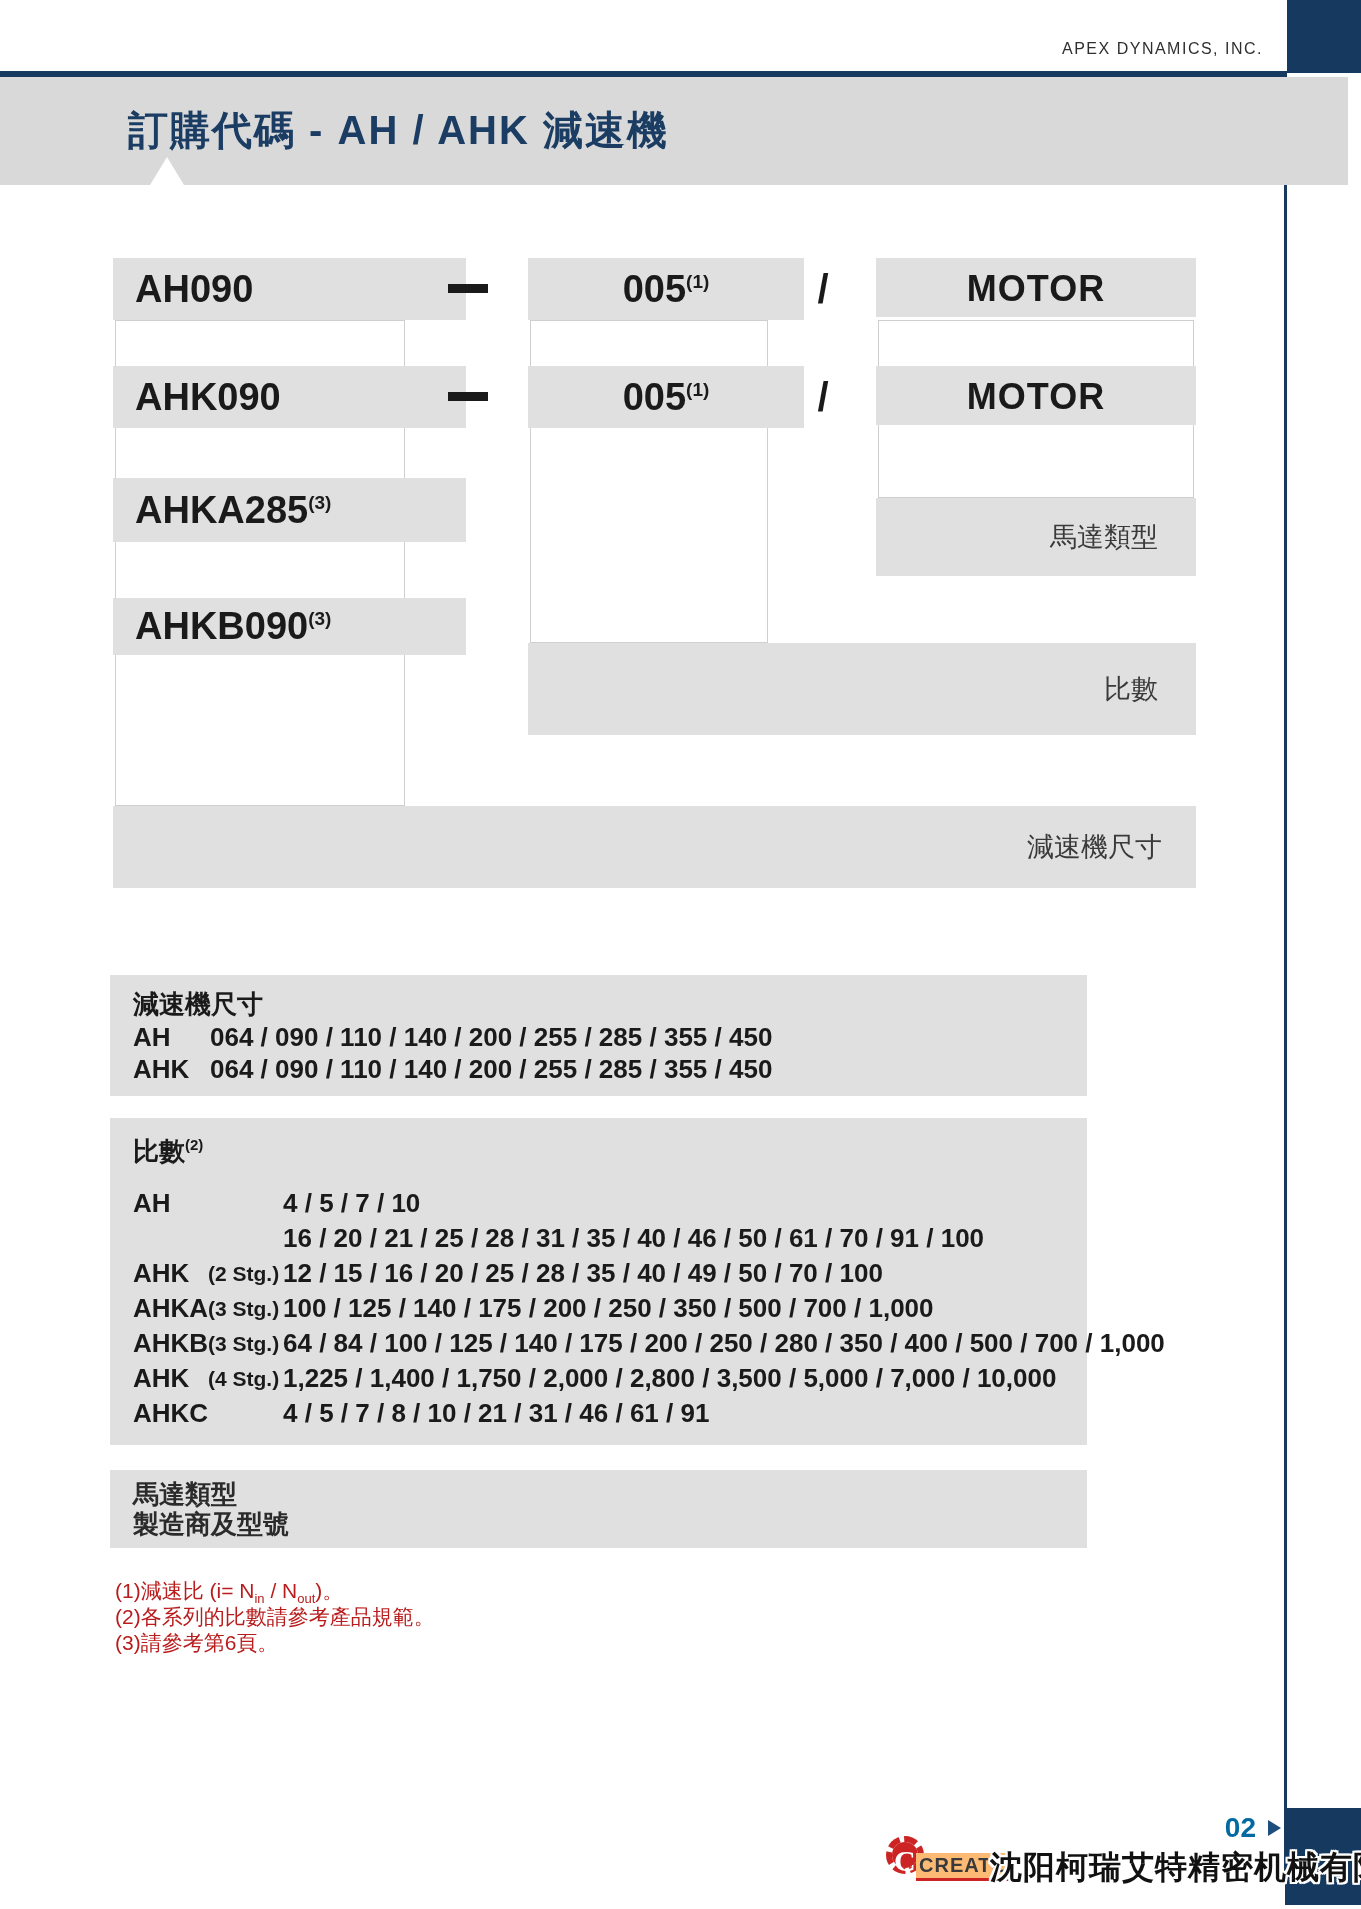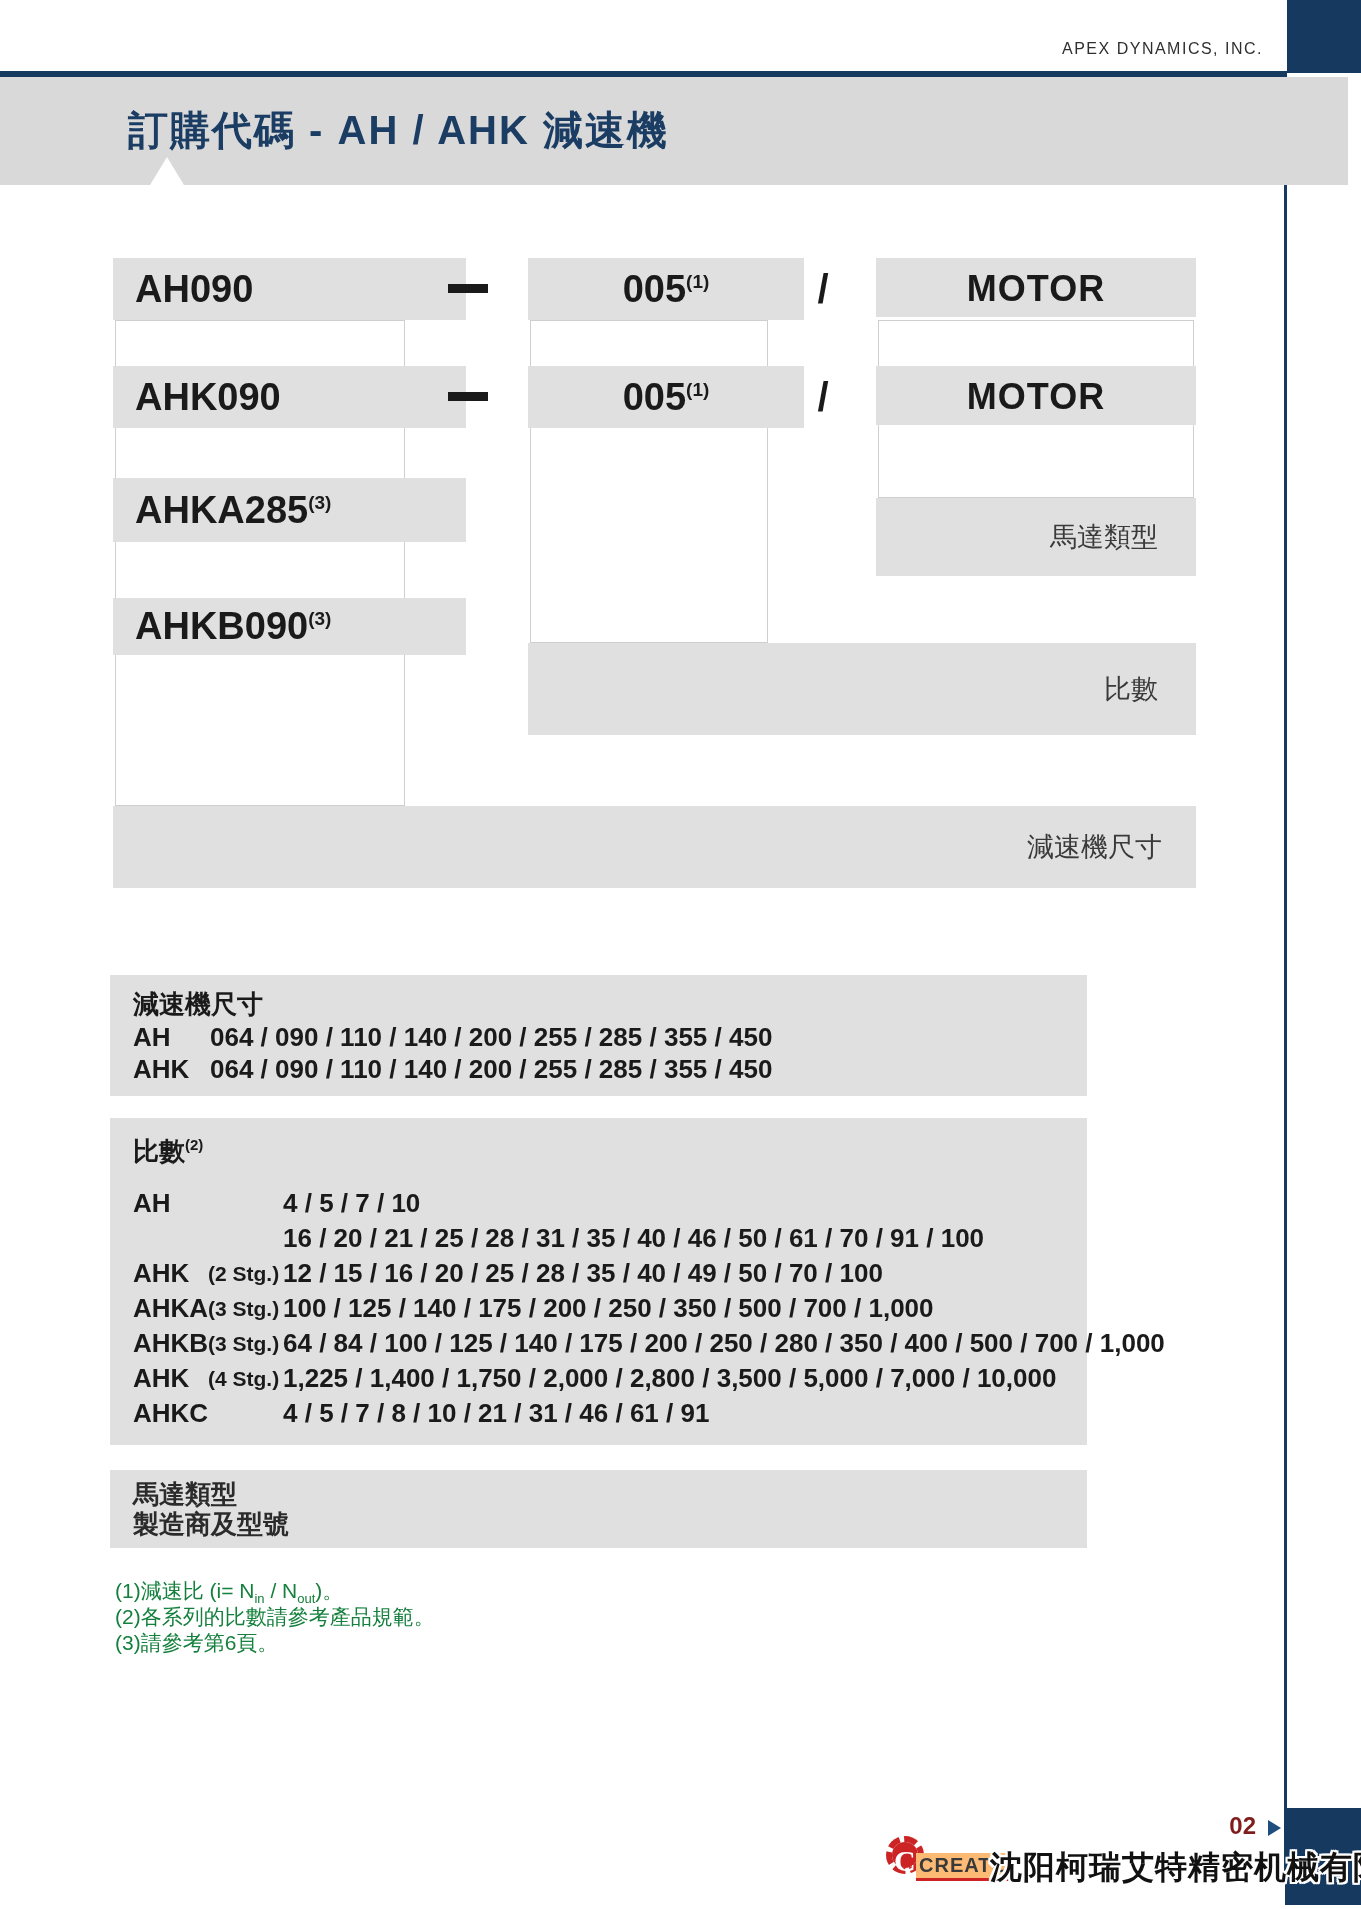--- a/index.html
+++ b/index.html
@@ -67,27 +67,27 @@
 
   .ratio-rows { margin-top:20px; }
   .ratio-row { display:flex; line-height:35px; font-size:26px; font-weight:bold; }
   .ratio-row .lab { width:75px; flex:none; }
   .ratio-row .stg { width:75px; flex:none; font-size:21px; font-weight:bold; }
   .ratio-row .vals { white-space:nowrap; }
 
   .motor-line { font-size:26px; font-weight:bold; line-height:30px; color:#2b2b2b; }
 
   
-  .footnotes { position:absolute; left:115px; top:1578px; font-size:21px; color:#15803d;
+  .footnotes { position:absolute; left:115px; top:1578px; font-size:21px; color:#b91c1c;
                line-height:26px; }
   .footnotes sub { font-size:13px; vertical-align:sub; line-height:0; }
 
   
   .page-num { position:absolute; left:1180px; top:1812px; width:76px; text-align:right;
-              font-size:24px; font-weight:bold; color:#7f1d1d; }
+              font-size:28px; font-weight:bold; color:#0369a1; }
   .page-arrow { position:absolute; left:1268px; top:1820px; width:0; height:0;
                 border-top:8px solid transparent; border-bottom:8px solid transparent;
                 border-left:13px solid #1d4e7e; }
   .footer-block { position:absolute; left:1285px; top:1808px; width:76px; height:97px;
                   background:#16395f; z-index:3; }
   .gear { position:absolute; left:886px; top:1836px; width:38px; height:38px;
           border:6px dashed #cc2424; border-radius:50%; background:#cc2424;
           background-clip:padding-box; z-index:4; }
   .gear-c { position:absolute; left:894px; top:1842px; width:38px; height:38px;
             color:#ffffff; font-size:30px; font-weight:bold; line-height:38px;

